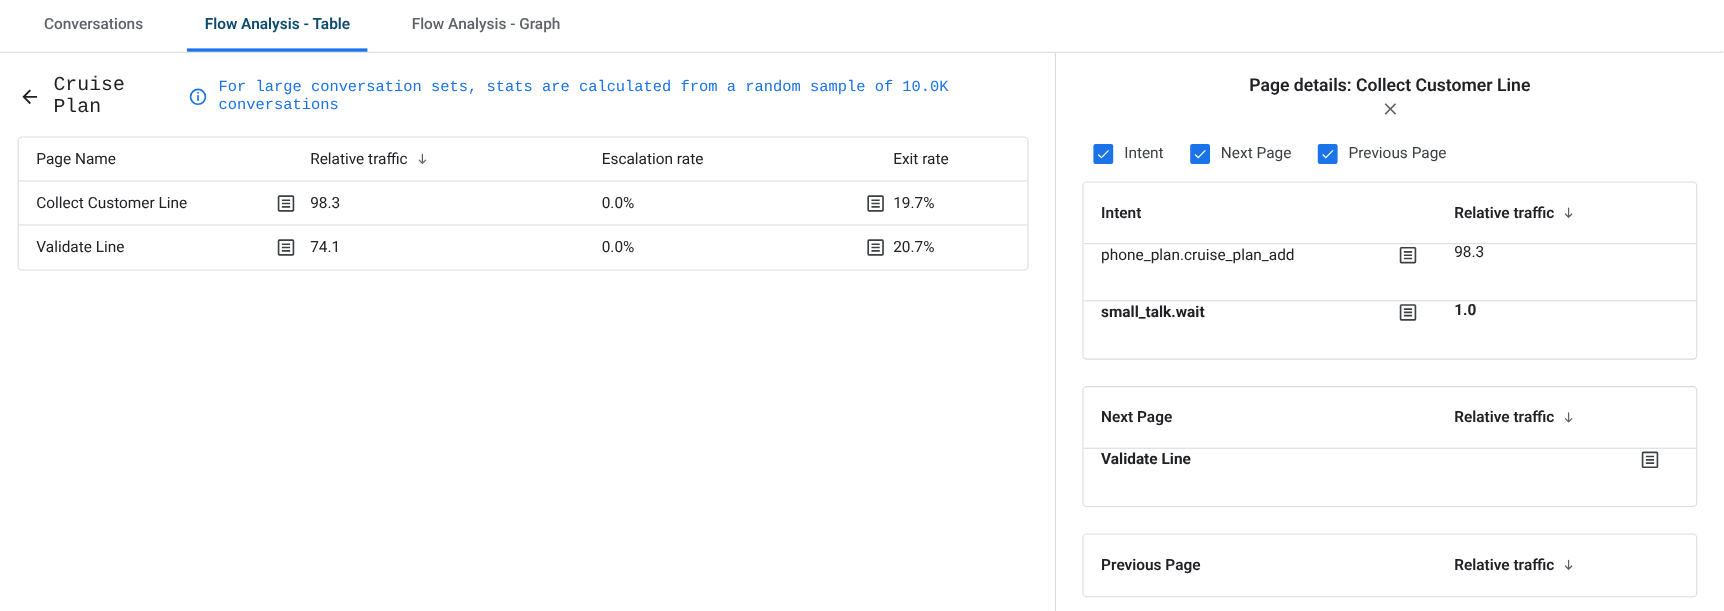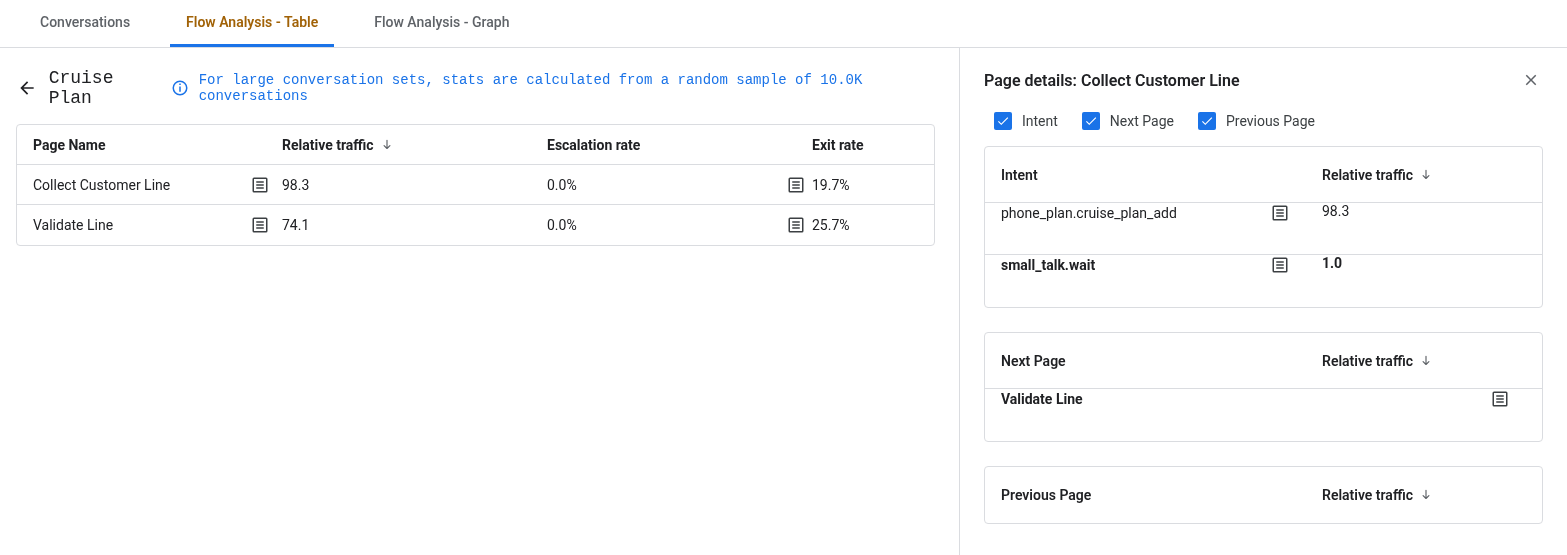--- a/index.html
+++ b/index.html
@@ -22,21 +22,21 @@
     padding: 0 16px;
     display: flex;
     align-items: center;
     color: #5f6368;
     font-weight: 500;
     cursor: pointer;
     border-bottom: 3px solid transparent;
     margin-right: 24px;
   }
   .tab.active {
-    color: #a16207;
+    color: #0c4a6e;
     font-weight: 600;
     border-bottom-color: #1a73e8;
   }
   .content {
     display: flex;
     align-items: flex-start;
   }
   .left {
     flex: 1;
     padding: 20px 24px 0 16px;
@@ -81,40 +81,41 @@
     border-radius: 4px;
   }
   .main-table .thead, .main-table .trow {
     display: flex;
     align-items: center;
     border-bottom: 1px solid #dadce0;
   }
   .main-table .trow:last-child { border-bottom: none; }
   .main-table .thead {
     height: 40px;
-    font-weight: 700;
+    font-weight: 400;
     color: #202124;
     align-items: center;
   }
   .main-table .trow {
     height: 40px;
   }
   .col-page { flex: 0 0 265px; padding-left: 16px; display:flex; align-items:center; justify-content: space-between; padding-right: 12px;}
   .col-traffic { flex: 0 0 265px; display:flex; align-items:center; }
   .col-escal { flex: 0 0 265px; display:flex; align-items:center; justify-content: space-between; padding-right: 6px;}
   .col-exit { flex: 1; display:flex; align-items:center; }
   .th .sort-arrow { margin-left: 6px; color: #5f6368;}
   .list-icon {
     width: 20px; height: 20px; display:inline-flex; align-items:center; justify-content:center; cursor:pointer;
   }
   .detail-header {
     display: flex;
     justify-content: space-between;
     align-items: center;
     margin-bottom: 20px;
+    flex-direction: column;
   }
   .detail-title {
     font-size: 16px;
     font-weight: 600;
   }
   .close-btn {
     width: 24px; height: 24px; display:inline-flex; align-items:center; justify-content:center; cursor:pointer; color:#5f6368;
   }
   .checks-row {
     display:flex; align-items:center; gap: 10px; margin-bottom: 16px; padding-left: 10px;
@@ -242,21 +243,21 @@
           <span class="list-icon">
             <svg width="18" height="18" viewBox="0 0 24 24">
                 <rect x="3" y="3" width="18" height="18" rx="1" fill="none" stroke="#3c4043" stroke-width="2"></rect>
                 <line x1="7" y1="8" x2="17" y2="8" stroke="#3c4043" stroke-width="2"></line>
                 <line x1="7" y1="12" x2="17" y2="12" stroke="#3c4043" stroke-width="2"></line>
                 <line x1="7" y1="16" x2="17" y2="16" stroke="#3c4043" stroke-width="2"></line>
               </svg>
           </span>
         </div>
         <div class="col-exit">
-            <span>25.7%</span>
+            <span>20.7%</span>
           </div>
       </div>
     </div>
   </div>
 
   <div class="right">
     <div class="detail-header">
       <span class="detail-title">Page details: Collect Customer Line</span>
       <span class="close-btn">
         <svg width="18" height="18" viewBox="0 0 24 24">

